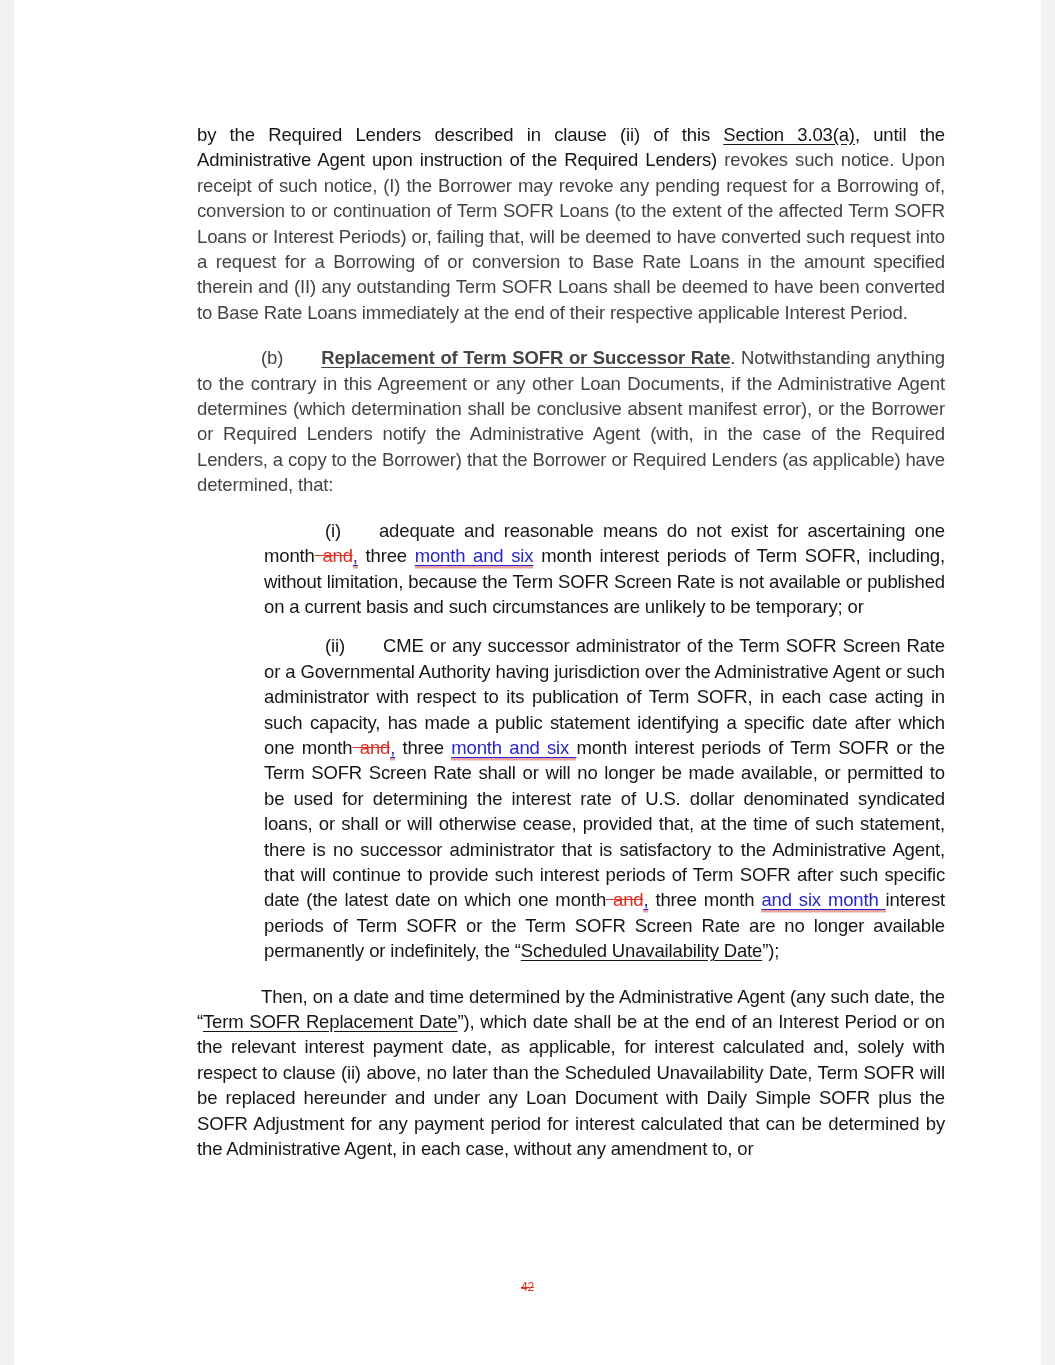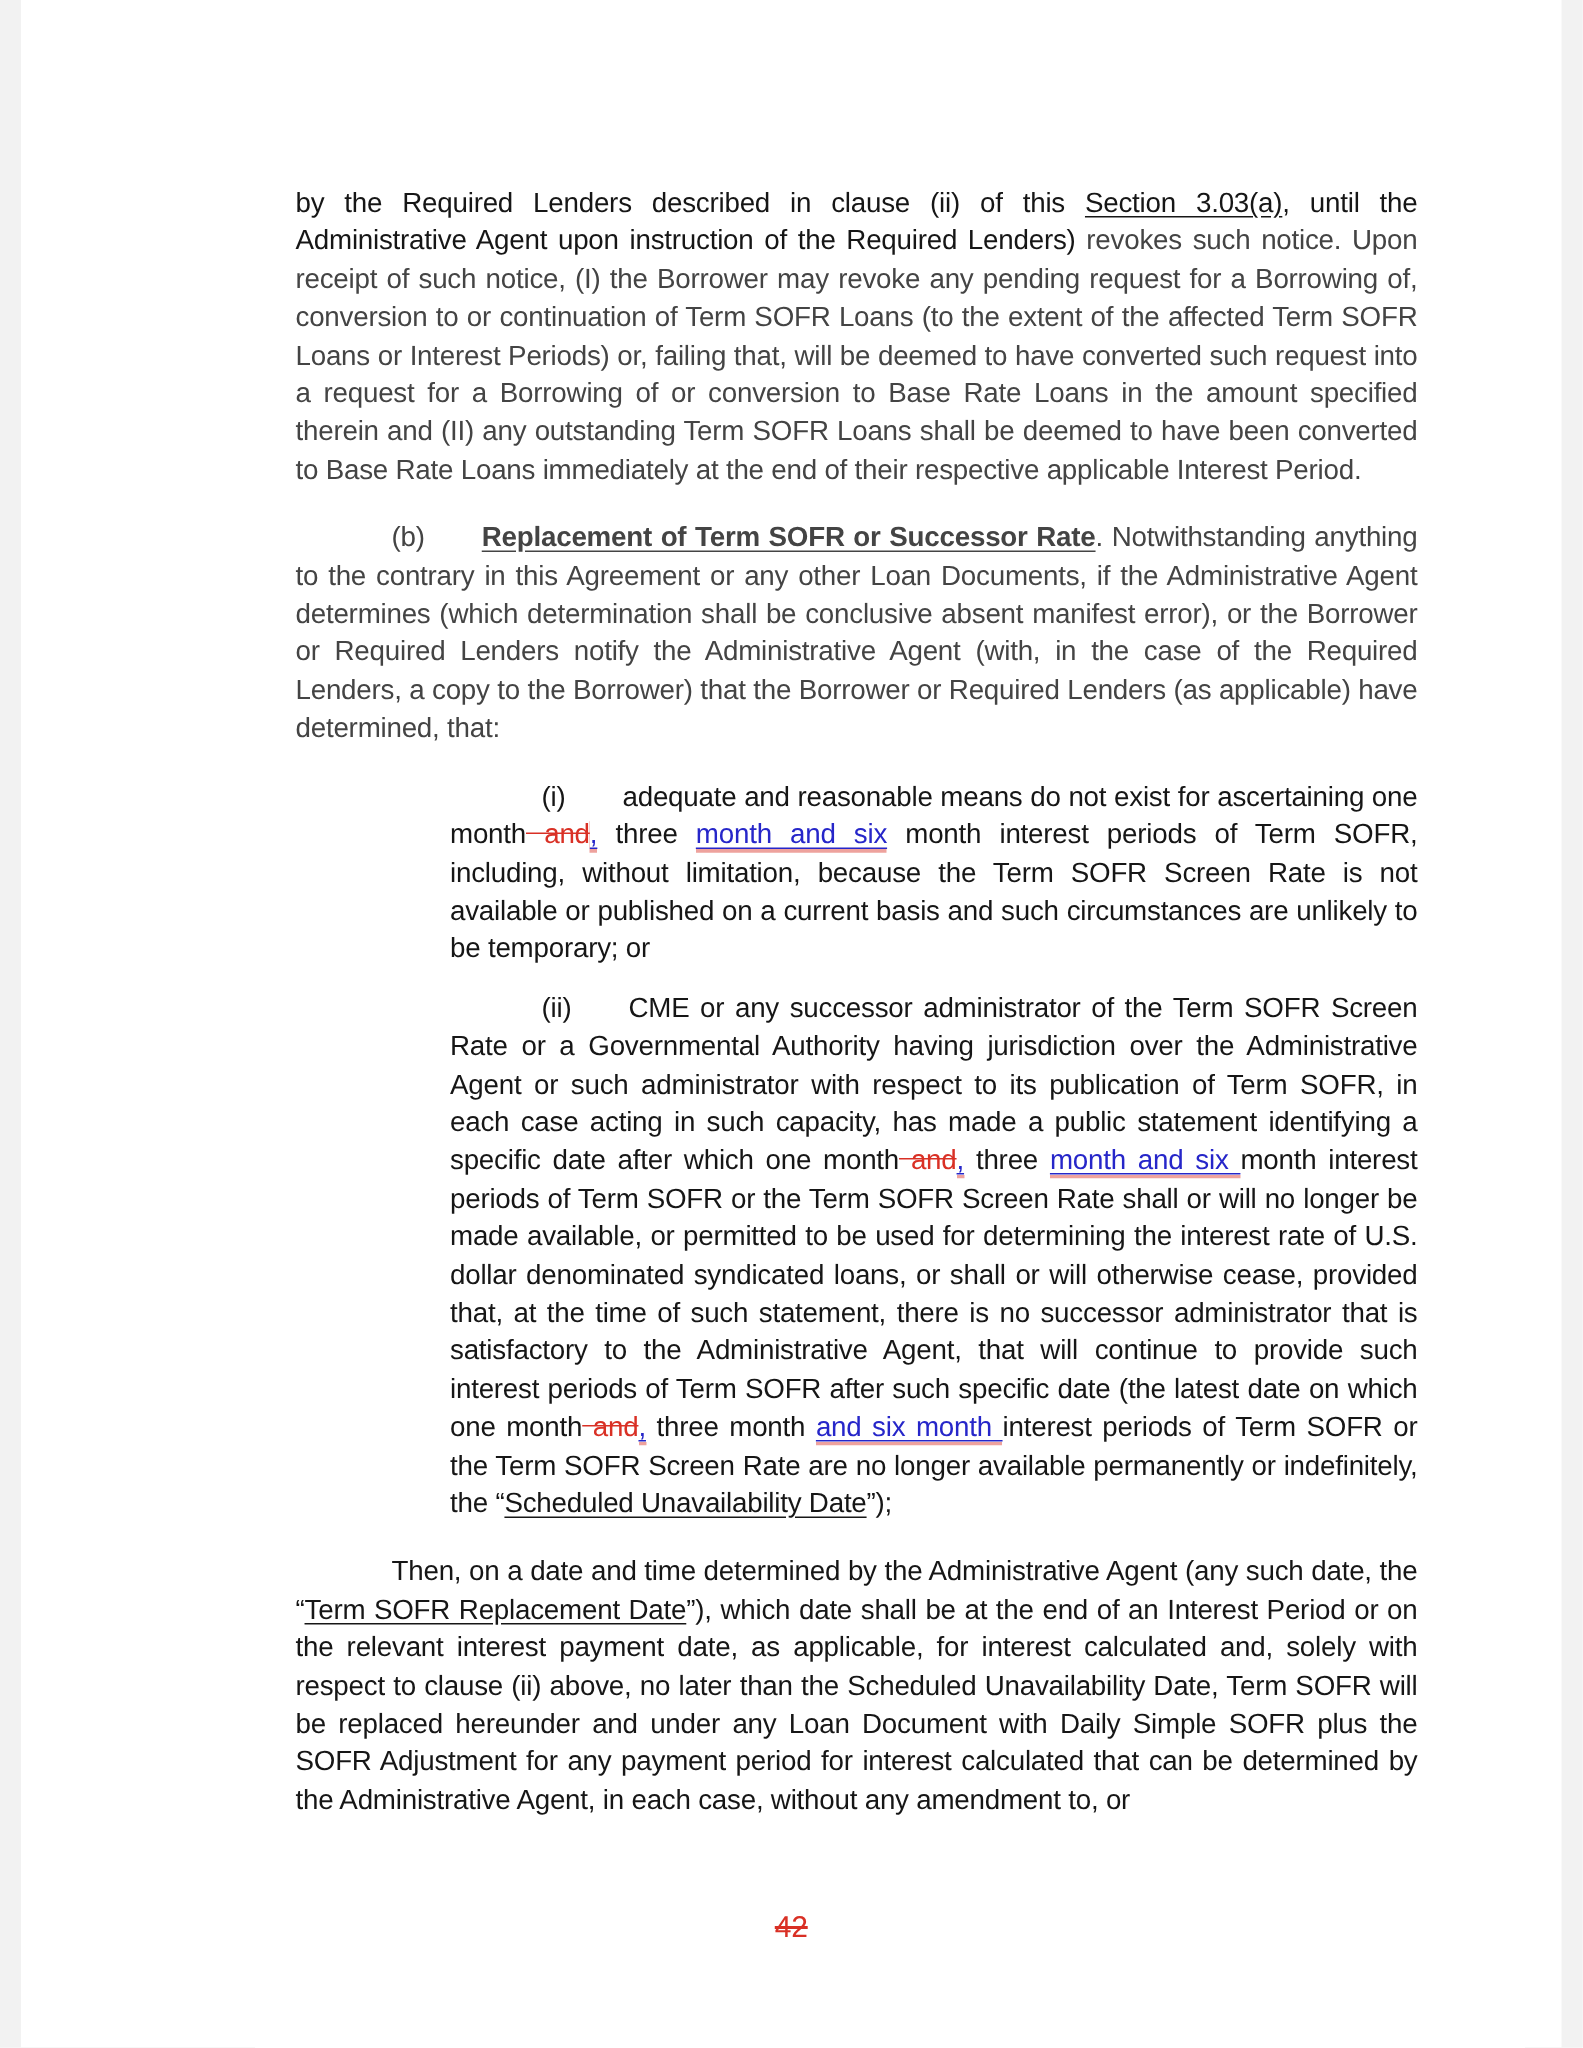--- a/index.html
+++ b/index.html
@@ -24,21 +24,21 @@
   }
   .content{
     position:absolute;
     left:183px;top:122px;
     width:748px;
     text-align:justify;
   }
   p.para{margin:0 0 20px 0;}
   p.layout-flush{text-indent:0;}
   p.layout-indent{text-indent:64px;}
-  p.layout-sub{margin-left:103px;text-indent:61px;}
+  p.layout-sub{margin-left:67px;text-indent:61px;}
   p.layout-sub.tight{margin-bottom:14px;}
 
   .r-d{color:var(--ink-dark);}
   .r-l{color:var(--ink-light);}
   .r-du{color:var(--ink-dark);text-decoration:underline;text-underline-offset:3px;}
   .r-lu{color:var(--ink-light);text-decoration:underline;text-underline-offset:3px;font-weight:bold;}
   .r-del{color:var(--del-red);text-decoration:line-through;}
   .r-ins{
     color:var(--ins-blue);
     text-decoration:underline;
@@ -50,21 +50,21 @@
   .footer{
     position:absolute;
     left:0;top:1272px;
     width:100%;
     text-align:center;
   }
   .page-number{
     display:inline-block;
     color:var(--del-red);
     text-decoration:line-through;
-    font-size:20px;
+    font-size:12px;
   }
 </style>
 </head>
 <body>
 
 <div class="page">
   <div class="content">
     <p class="para layout-flush"><span class="r-d">by the Required Lenders described in clause (ii) of this </span><span class="r-du">Section 3.03(a)</span><span class="r-d">, until the Administrative Agent upon instruction of the Required Lenders) </span><span class="r-l">revokes such notice.  Upon receipt of such notice, (I) the Borrower may revoke any pending request for a Borrowing of, conversion to or continuation of Term SOFR Loans (to the extent of the affected Term SOFR Loans or Interest Periods) or, failing that, will be deemed to have converted such request into a request for a Borrowing of or conversion to Base Rate Loans in the amount specified therein and (II) any outstanding Term SOFR Loans shall be deemed to have been converted to Base Rate Loans immediately at the end of their respective applicable Interest Period.</span></p>
     <p class="para layout-indent"><span class="r-l">(b)</span><span class="r-tab"></span><span class="r-lu">Replacement of Term SOFR or Successor Rate</span><span class="r-l">.  Notwithstanding anything to the contrary in this Agreement or any other Loan Documents, if the Administrative Agent determines (which determination shall be conclusive absent manifest error), or the Borrower or Required Lenders notify the Administrative Agent (with, in the case of the Required Lenders, a copy to the Borrower) that the Borrower or Required Lenders (as applicable) have determined, that:</span></p>
     <p class="para layout-sub tight"><span class="r-d">(i)</span><span class="r-tab"></span><span class="r-d">adequate and reasonable means do not exist for ascertaining one month</span><span class="r-del"> and</span><span class="r-ins">,</span><span class="r-d"> three </span><span class="r-ins">month and six</span><span class="r-d"> month interest periods of Term SOFR, including, without limitation, because the Term SOFR Screen Rate is not available or published on a current basis and such circumstances are unlikely to be temporary; or</span></p>

